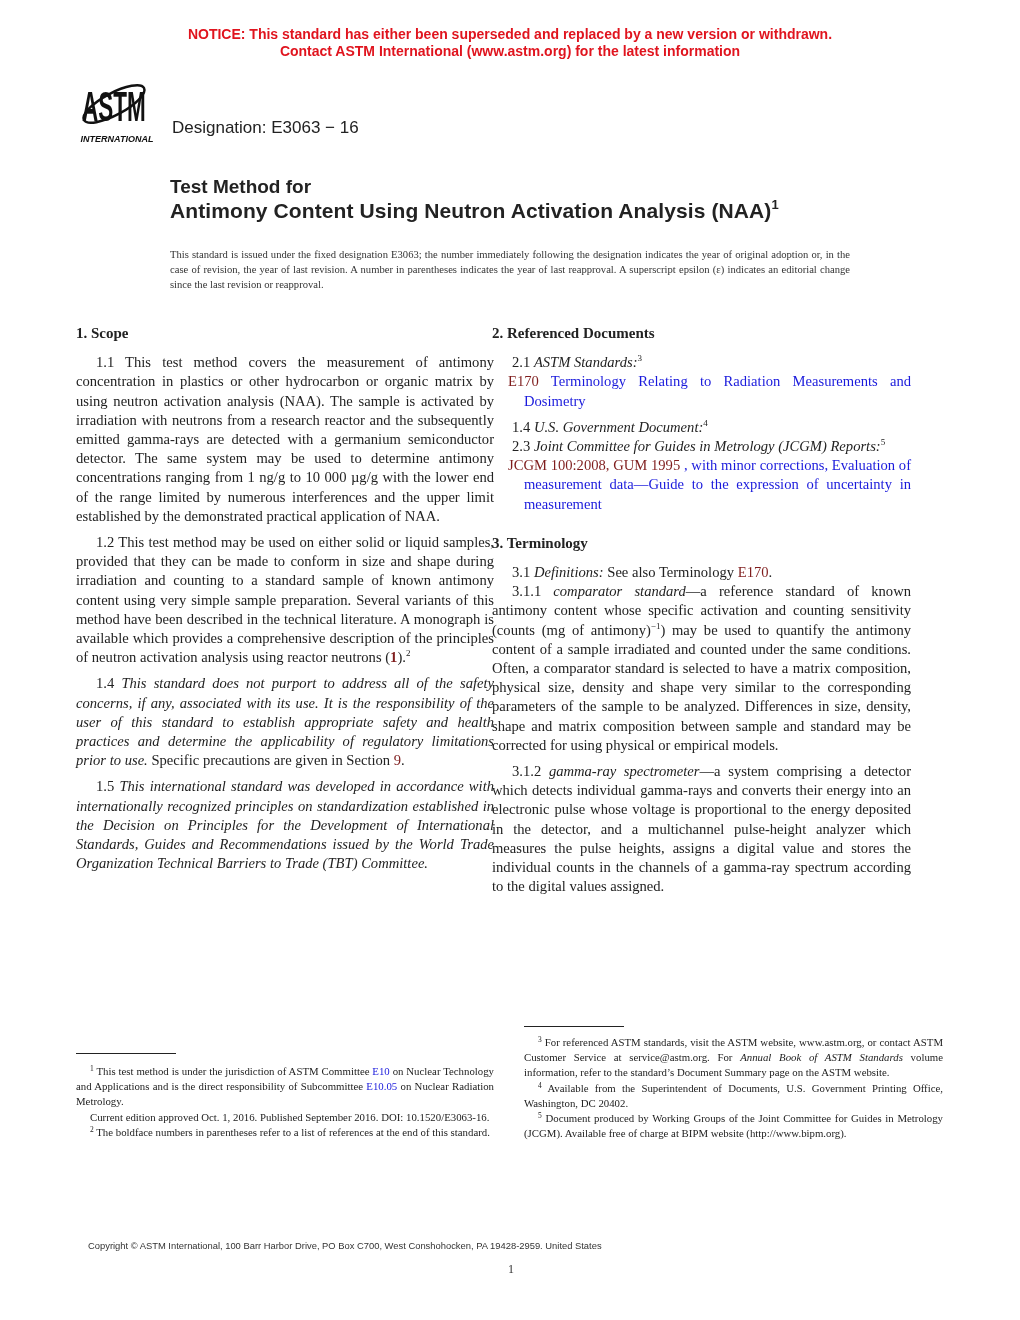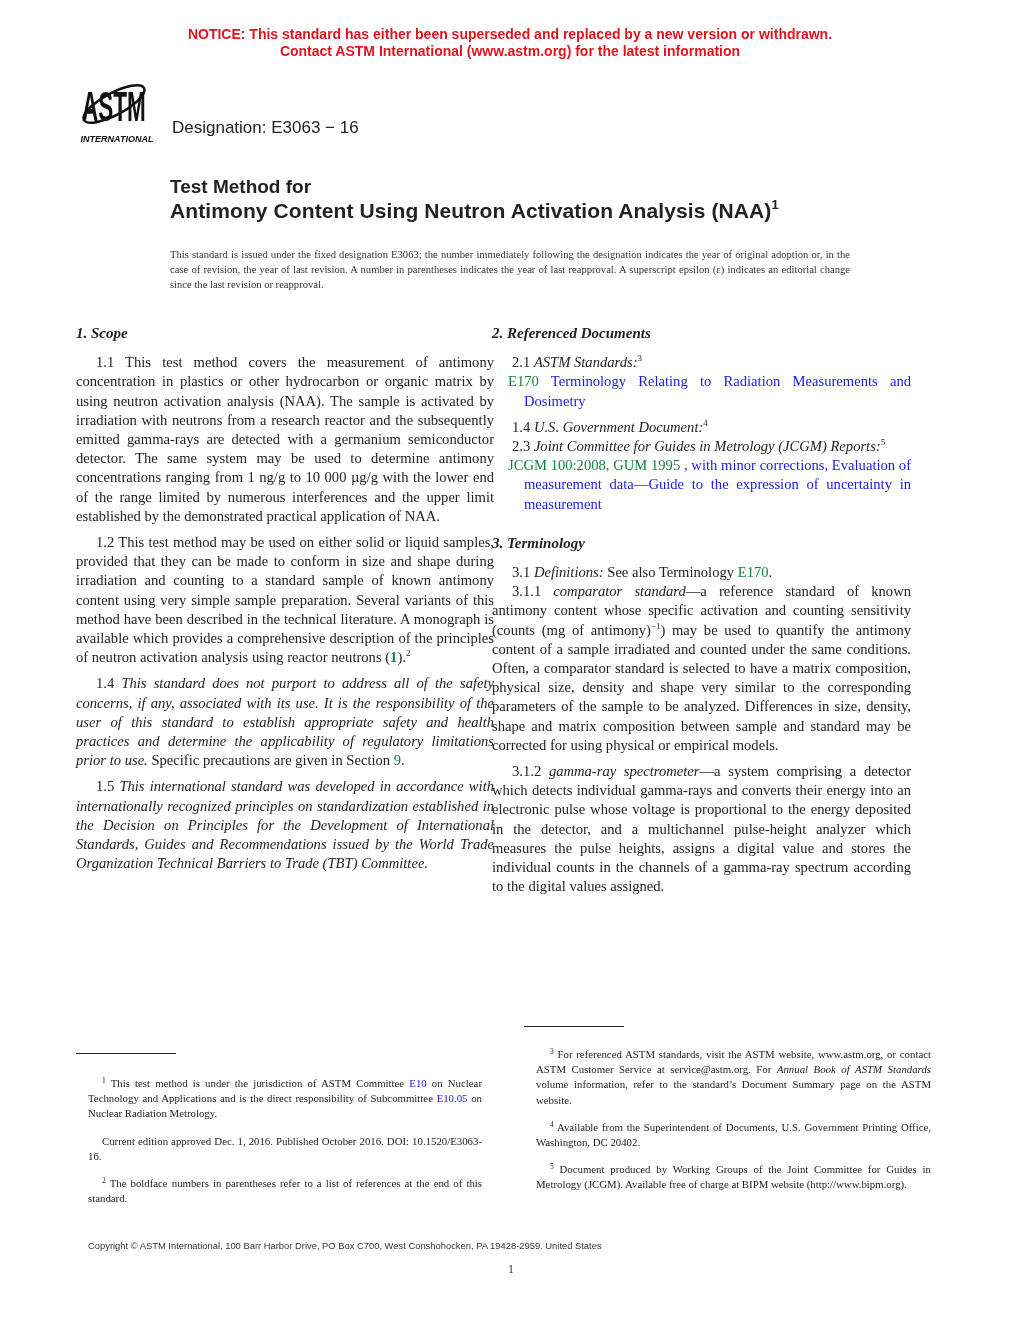--- a/index.html
+++ b/index.html
@@ -7,32 +7,32 @@
   .notice { position: absolute; top: 26px; left: 0; width: 1020px; text-align: center; color: #e0141e; font-family: "Liberation Sans", sans-serif; font-weight: bold; font-size: 14px; line-height: 17px; }
   .logo { position: absolute; left: 74px; top: 76px; width: 86px; height: 68px; }
   .designation { position: absolute; left: 172px; top: 118px; font-family: "Liberation Sans", sans-serif; font-size: 17px; color: #222; }
   .title1 { position: absolute; left: 170px; top: 176px; font-family: "Liberation Sans", sans-serif; font-weight: bold; font-size: 19px; color: #222; }
   .title2 { position: absolute; left: 170px; top: 199px; font-family: "Liberation Sans", sans-serif; font-weight: bold; font-size: 21px; color: #222; letter-spacing: 0.1px; }
   .title2 sup { font-size: 13px; vertical-align: 9px; }
   .issued { position: absolute; left: 170px; top: 247px; width: 680px; font-family: "Liberation Serif", serif; font-size: 10.6px; line-height: 15px; color: #333; text-align: justify; }
   .col { position: absolute; font-family: "Liberation Serif", serif; font-size: 14.6px; line-height: 19.2px; color: #222; }
   .col-left { left: 76px; top: 324px; width: 418px; }
   .col-right { left: 492px; top: 324px; width: 419px; }
-  .h { font-weight: bold; font-size: 15px; margin: 0 0 10px 0; font-style: italic; }
+  .h { font-weight: bold; font-size: 15px; margin: 0 0 10px 0; }
   .p { text-align: justify; text-indent: 20px; margin: 0 0 7px 0; }
   .p.tight { margin-bottom: 0; }
   .ref { padding-left: 32px; text-indent: -16px; margin: 0 0 7px 0; text-align: justify; }
-  .red { color: #15803d; }
+  .red { color: #7f1d1d; }
   .blue { color: #1a1adc; }
   .bold { font-weight: bold; }
   .it { font-style: italic; }
   sup { font-size: 9px; vertical-align: 6px; line-height: 0; }
   .fn-rule { position: absolute; height: 1px; background: #222; width: 100px; }
   .fn { position: absolute; font-family: "Liberation Serif", serif; font-size: 10.8px; line-height: 15.2px; color: #222; }
-  .fn .p { text-indent: 14px; margin: 12px; }
+  .fn .p { text-indent: 14px; margin: 0; }
   .fn sup { font-size: 7.5px; vertical-align: 4px; }
   .copyright { position: absolute; left: 88px; top: 1240px; font-family: "Liberation Sans", sans-serif; font-size: 9.4px; color: #333; }
   .pagenum { position: absolute; left: 508px; top: 1262px; font-family: "Liberation Serif", serif; font-size: 12px; color: #333; }
 </style>
 </head>
 <body>
 
 <div class="notice">
   <div>NOTICE: This standard has either been superseded and replaced by a new version or withdrawn.</div>
   <div>Contact ASTM International (www.astm.org) for the latest information</div>
@@ -71,21 +71,21 @@
 
   <div class="h">3.  Terminology</div>
   <div class="p tight"><span>3.1  </span><span class="it">Definitions:</span><span> See also Terminology </span><span class="red">E170</span><span>.</span></div>
   <div class="p"><span>3.1.1  </span><span class="it">comparator standard</span><span>—a reference standard of known antimony content whose specific activation and counting sensitivity (counts (mg of antimony)</span><sup>−1</sup><span>) may be used to quantify the antimony content of a sample irradiated and counted under the same conditions. Often, a comparator standard is selected to have a matrix composition, physical size, density and shape very similar to the corresponding parameters of the sample to be analyzed. Differences in size, density, shape and matrix composition between sample and standard may be corrected for using physical or empirical models.</span></div>
   <div class="p"><span>3.1.2  </span><span class="it">gamma-ray spectrometer</span><span>—a system comprising a detector which detects individual gamma-rays and converts their energy into an electronic pulse whose voltage is proportional to the energy deposited in the detector, and a multichannel pulse-height analyzer which measures the pulse heights, assigns a digital value and stores the individual counts in the channels of a gamma-ray spectrum according to the digital values assigned.</span></div>
 </div>
 
 <div class="fn-rule" style="left:76px; top:1053px;"></div>
 <div class="fn" style="left:76px; top:1064px; width:418px;">
   <div class="p" style="text-align:justify"><sup>1</sup><span> This test method is under the jurisdiction of ASTM Committee </span><span class="blue">E10</span><span> on Nuclear Technology and Applications and is the direct responsibility of Subcommittee </span><span class="blue">E10.05</span><span> on Nuclear Radiation Metrology.</span></div>
-  <div class="p">Current edition approved Dec. 1, 2016. Published October 2016. DOI: 10.1520/E3063-16.</div>
+  <div class="p">Current edition approved Oct. 1, 2016. Published September 2016. DOI: 10.1520/E3063-16.</div>
   <div class="p"><sup>2</sup><span> The boldface numbers in parentheses refer to a list of references at the end of this standard.</span></div>
 </div>
 
 <div class="fn-rule" style="left:524px; top:1026px;"></div>
 <div class="fn" style="left:524px; top:1035px; width:419px;">
   <div class="p" style="text-align:justify"><sup>3</sup><span> For referenced ASTM standards, visit the ASTM website, www.astm.org, or contact ASTM Customer Service at service@astm.org. For </span><span class="it">Annual Book of ASTM Standards</span><span> volume information, refer to the standard’s Document Summary page on the ASTM website.</span></div>
   <div class="p" style="text-align:justify"><sup>4</sup><span> Available from the Superintendent of Documents, U.S. Government Printing Office, Washington, DC 20402.</span></div>
   <div class="p" style="text-align:justify"><sup>5</sup><span> Document produced by Working Groups of the Joint Committee for Guides in Metrology (JCGM). Available free of charge at BIPM website (http://www.bipm.org).</span></div>
 </div>
 

